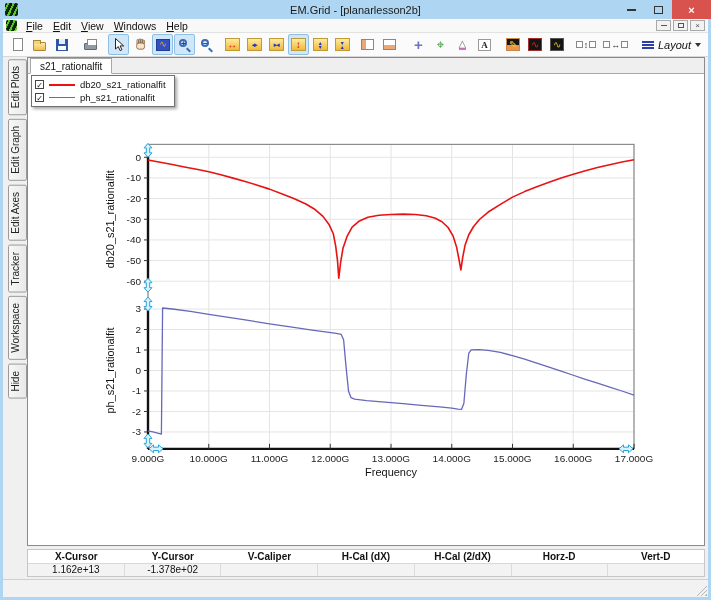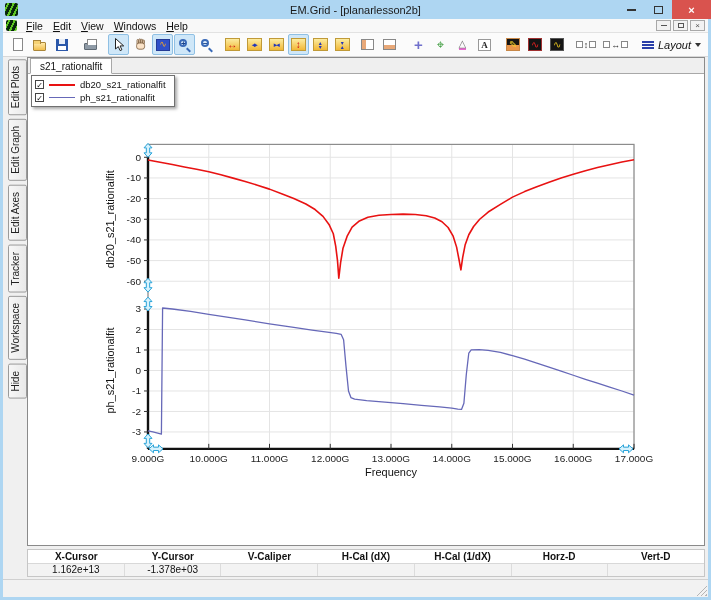--- a/index.html
+++ b/index.html
@@ -406,27 +406,27 @@
         </div>
       </div>
     </div>
 
     <div class="status-table">
       <div class="st-row st-head">
         <span class="st-cell">X-Cursor</span>
         <span class="st-cell">Y-Cursor</span>
         <span class="st-cell">V-Caliper</span>
         <span class="st-cell">H-Cal (dX)</span>
-        <span class="st-cell">H-Cal (1/dX)</span>
+        <span class="st-cell">H-Cal (2/dX)</span>
         <span class="st-cell">Horz-D</span>
         <span class="st-cell">Vert-D</span>
       </div>
       <div class="st-row st-vals">
         <span class="st-cell">1.162e+13</span>
-        <span class="st-cell">-1.378e+03</span>
+        <span class="st-cell">-1.378e+02</span>
         <span class="st-cell"></span>
         <span class="st-cell"></span>
         <span class="st-cell"></span>
         <span class="st-cell"></span>
         <span class="st-cell"></span>
       </div>
     </div>
 
     <div class="statusbar">
       <span class="grip"></span>

